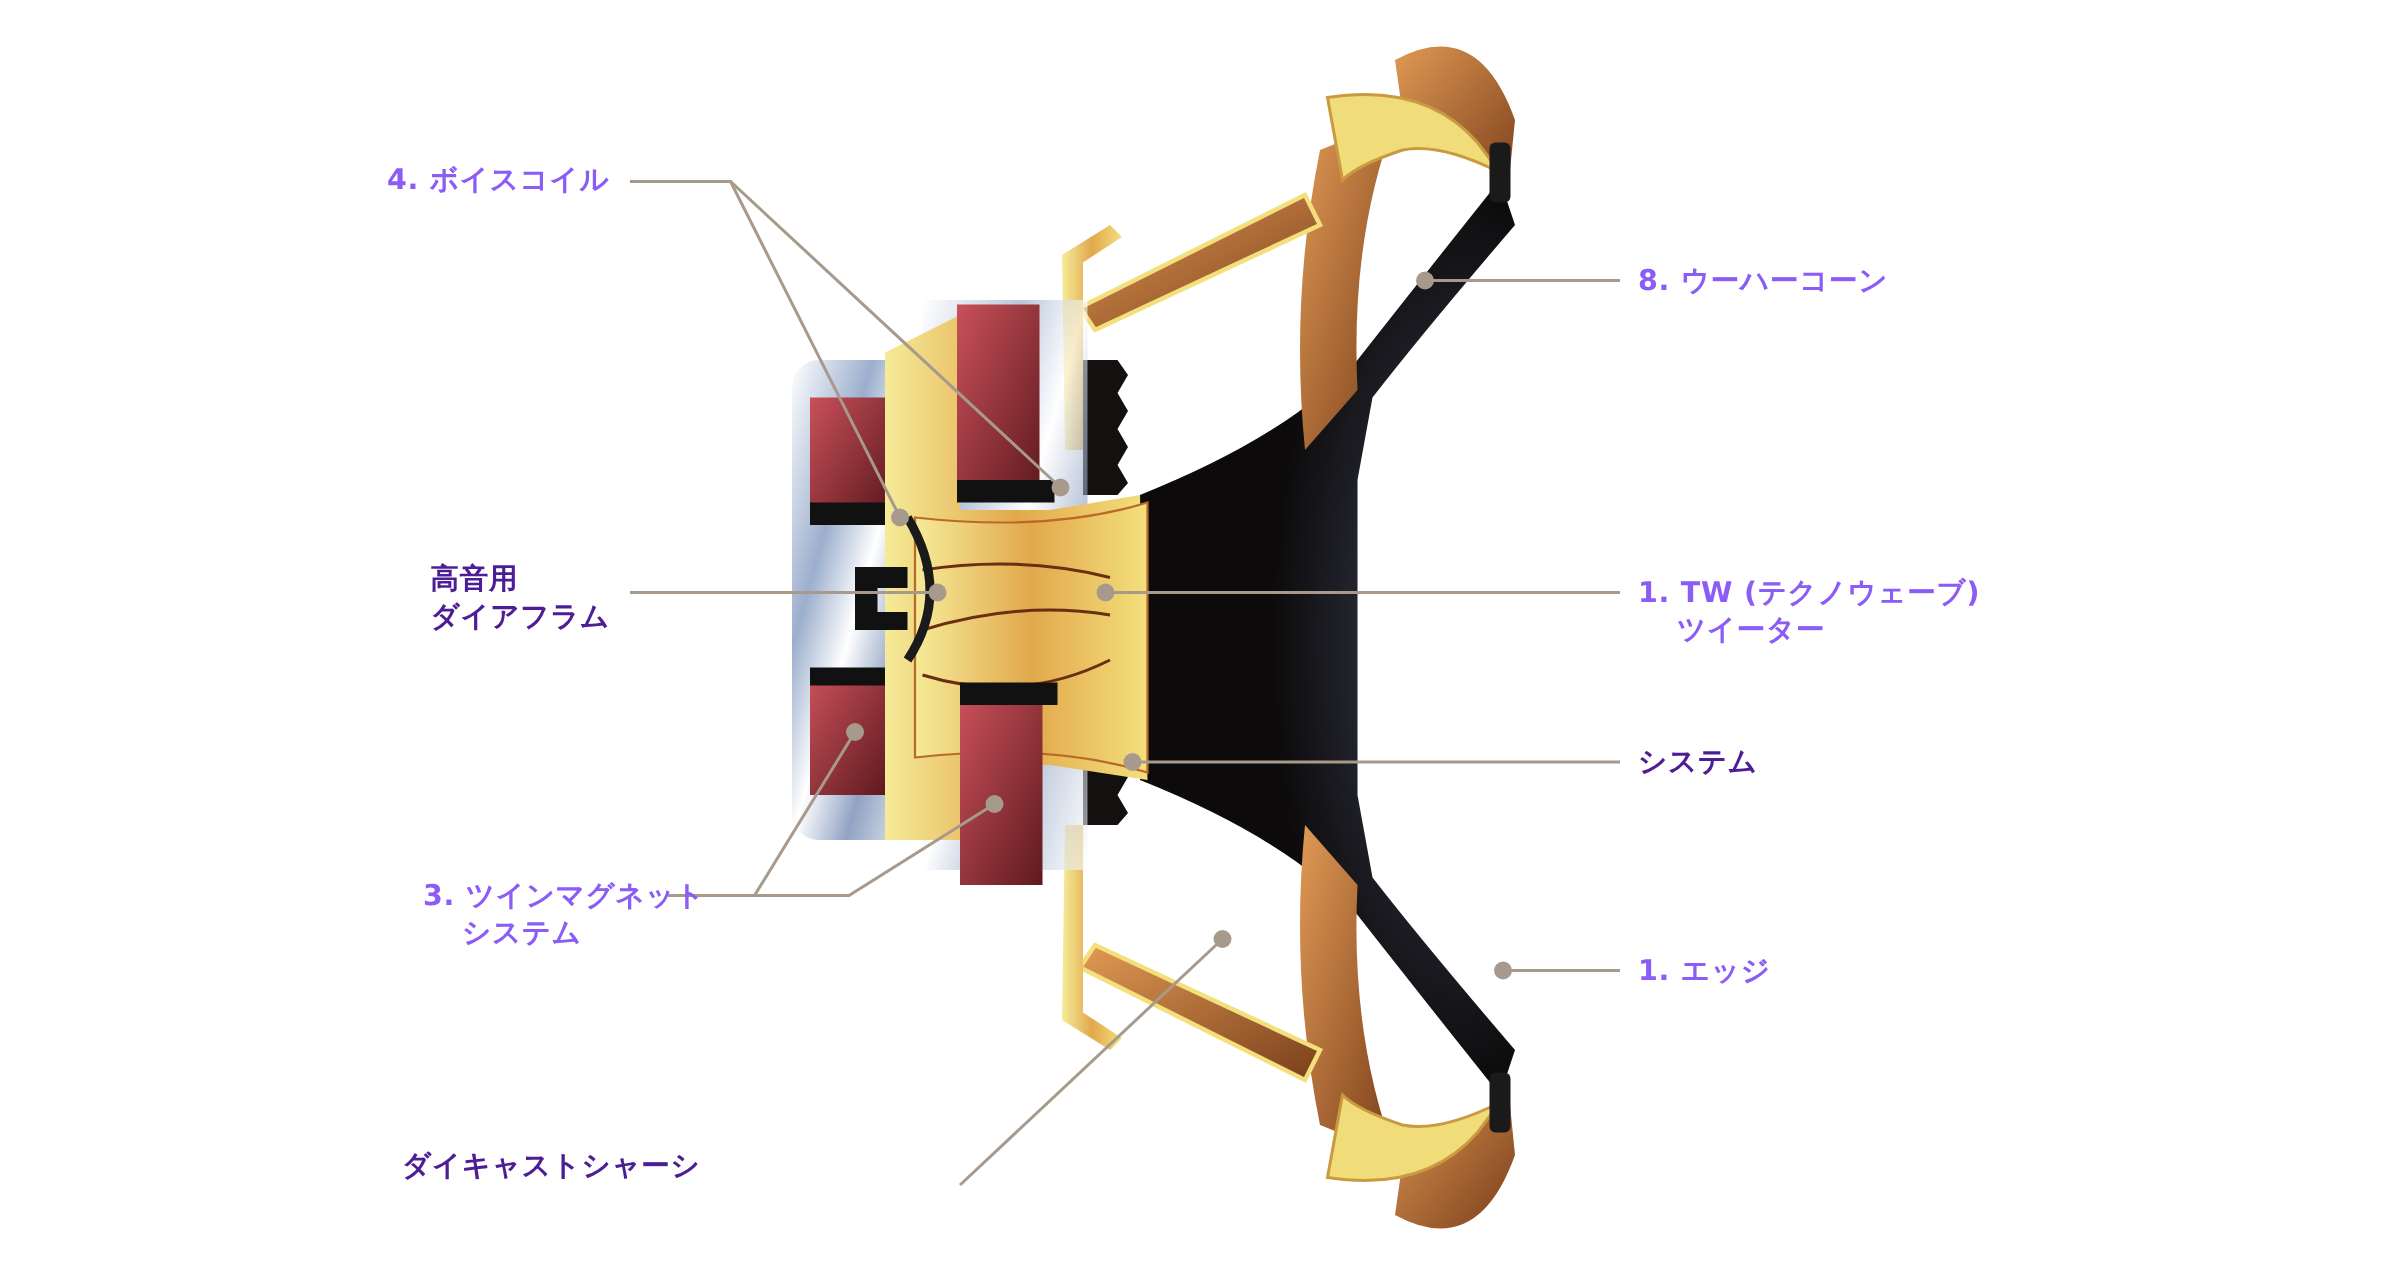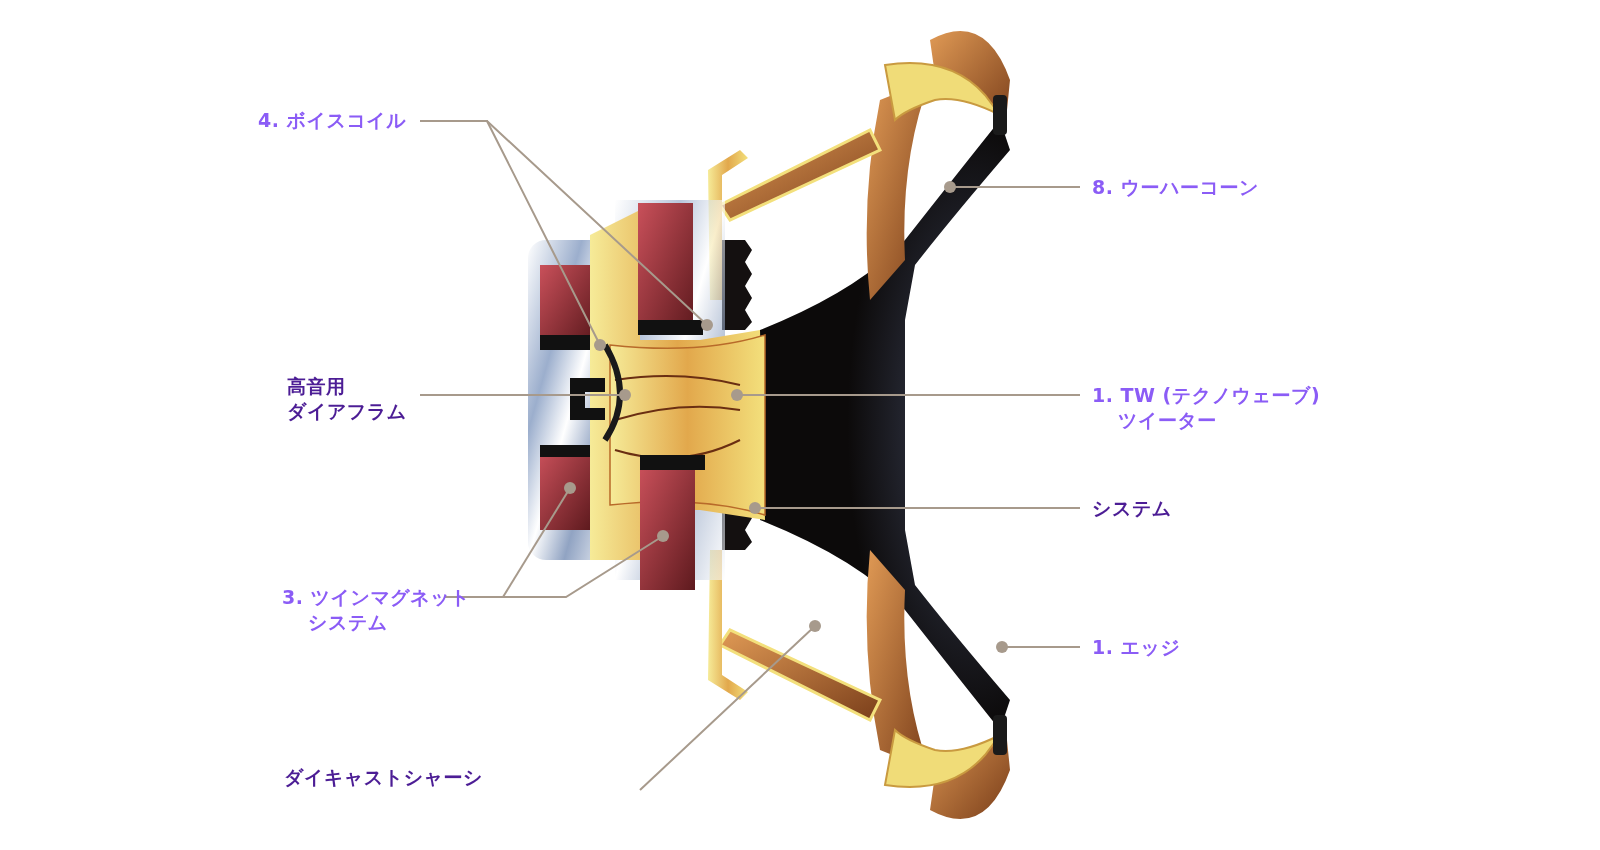--- a/index.html
+++ b/index.html
@@ -144,16 +144,16 @@
 
   <div class="label dark" style="left:1092px; top:496px;">システム</div>
 
   <div class="label brown" style="left:258px; top:585px;margin-left:24px;">
     <span class="line2">3. ツインマグネット</span>
     <span class="indent">システム</span>
   </div>
 
   <div class="label brown" style="left:1092px; top:635px;">1. エッジ</div>
 
-  <div class="label dark" style="left:284px; top:765px;">
+  <div class="label dark" style="left:268px; top:765px;">
     <span class="line2">ダイキャストシャーシ</span>
   </div>
 </div>
 
 </body></html>

